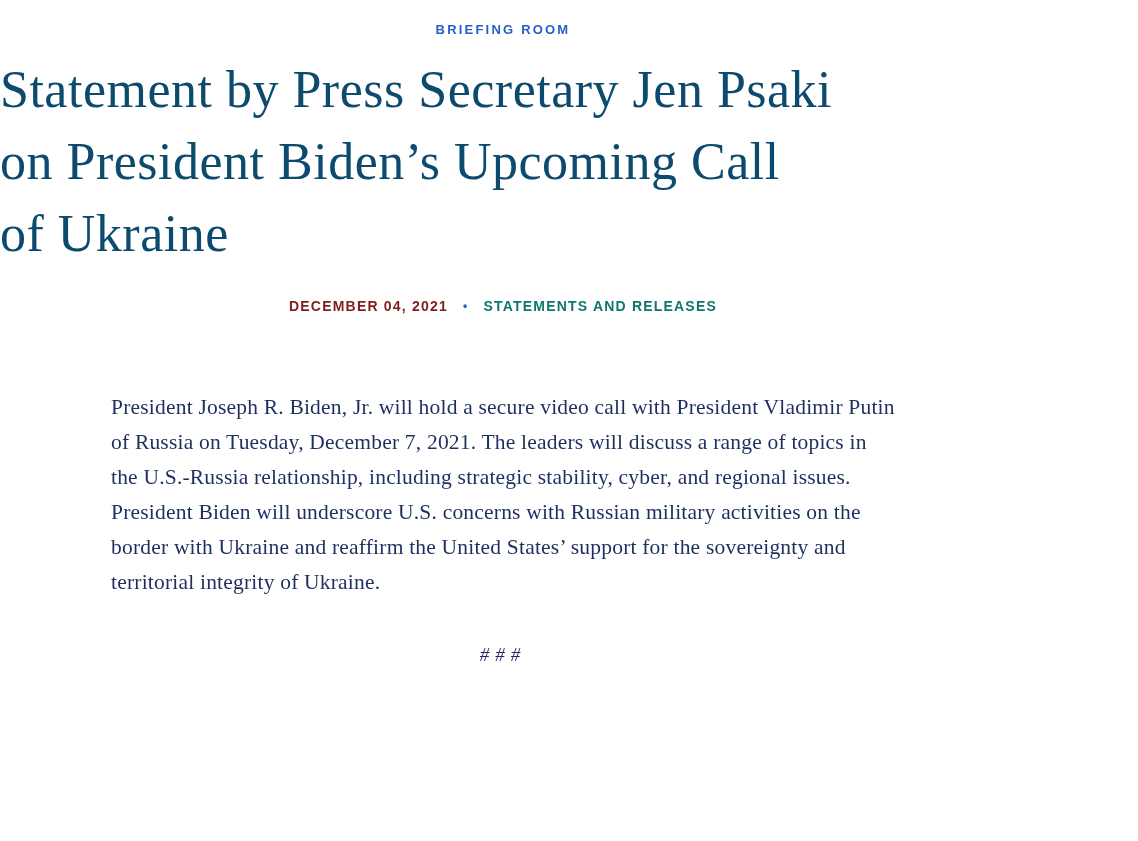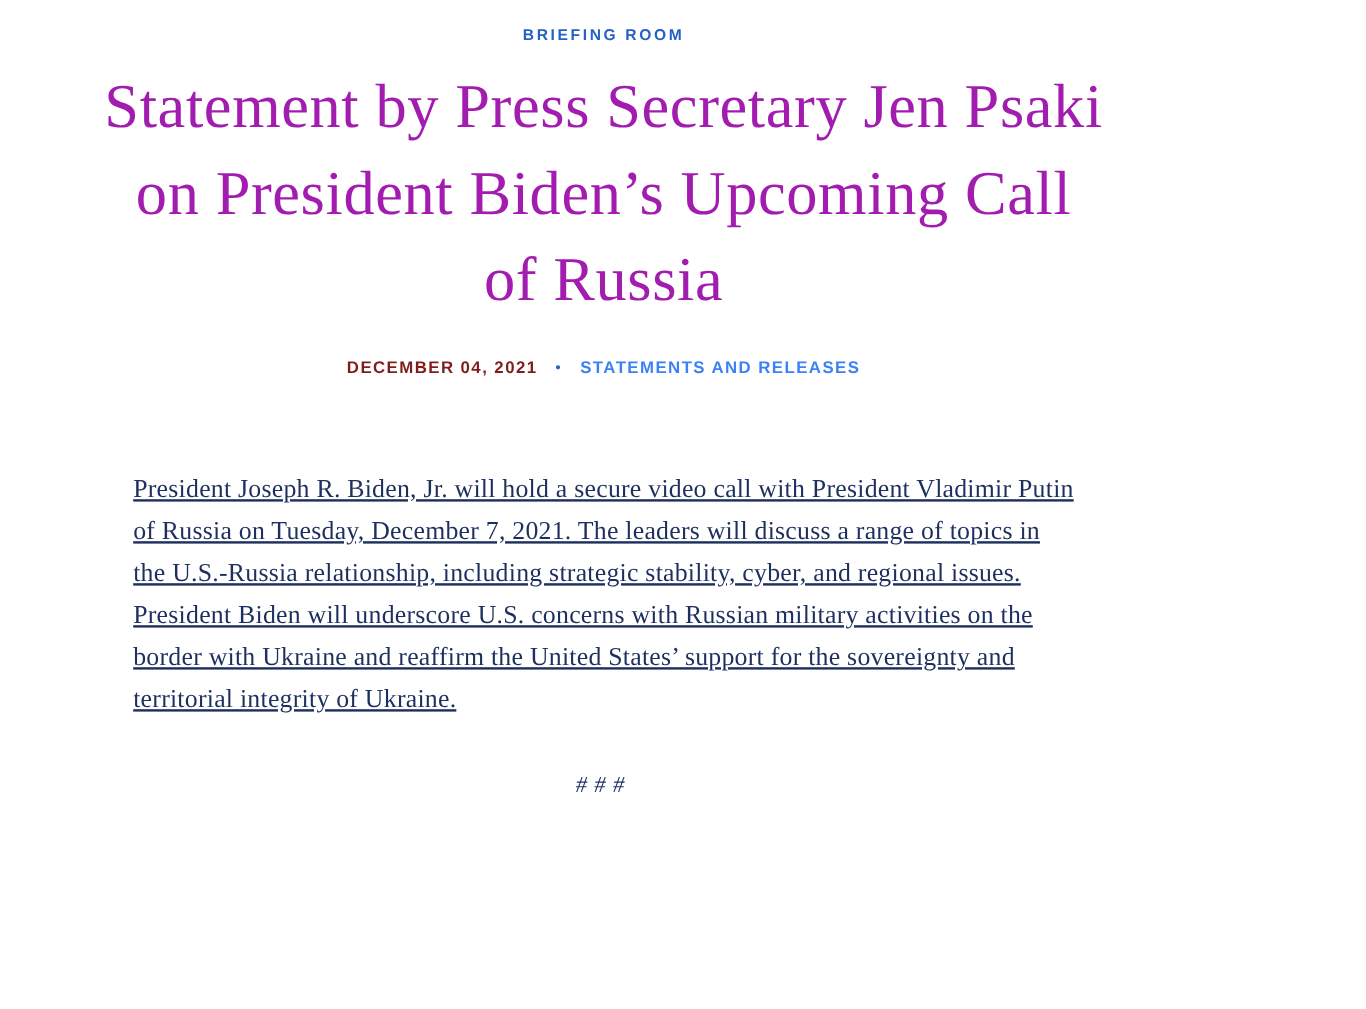--- a/index.html
+++ b/index.html
@@ -28,22 +28,21 @@
     font-size: 13px;
     font-weight: 700;
     letter-spacing: 2.2px;
     color: #2662c5;
     text-decoration: none;
     cursor: pointer;
   }
   .page-title {
     margin: 16px auto 10px auto;
     max-width: 1100px;
-    text-align: center;
-    color: #a21caf;
+    color: #0c4a6e;
     font-family: "Liberation Serif", serif;
     font-size: 52px;
     font-weight: 400;
     line-height: 72px;
     letter-spacing: 0.5px;
   }
   .page-title .title-line {
     display: block;
     white-space: nowrap;
   }
@@ -59,38 +58,37 @@
   .meta .date {
     color: #7f1d1d;
   }
   .meta .dot {
     display: inline-block;
     margin: 0 10px;
     font-size: 12px;
     vertical-align: 1px;
   }
   .meta a {
-    color: #3b82f6;
+    color: #0f766e;
     text-decoration: none;
     cursor: pointer;
   }
   .body-col {
     width: 784px;
     margin: 0 auto;
     padding-top: 76px;
   }
   .body-col p.copy {
     margin: 0;
     color: #1d2f5e;
     font-family: "Liberation Serif", serif;
     font-size: 21.5px;
     line-height: 35px;
     text-align: left;
     letter-spacing: 0.2px;
-    text-decoration: underline;
   }
   .end-marker {
     margin: 44px 0 0 0;
     text-align: center;
     color: #1d2f5e;
     font-family: "Liberation Serif", serif;
     font-style: italic;
     font-size: 19px;
     letter-spacing: 6px;
   }
@@ -100,21 +98,21 @@
 
 <div class="article">
 
   <div class="eyebrow">
     <a href="#">BRIEFING ROOM</a>
   </div>
 
   <h1 class="page-title">
     <span class="title-line">Statement by Press Secretary Jen Psaki</span>
     <span class="title-line">on President Biden’s Upcoming Call</span>
-    <span class="title-line">of Russia</span>
+    <span class="title-line">of Ukraine</span>
   </h1>
 
   <div class="meta">
     <span class="date">DECEMBER 04, 2021</span>
     <span class="dot">•</span>
     <a href="#">STATEMENTS AND RELEASES</a>
   </div>
 
   <div class="body-col">
     <p class="copy">President Joseph R. Biden, Jr. will hold a secure video call with President Vladimir Putin of Russia on Tuesday, December 7, 2021. The leaders will discuss a range of topics in the U.S.-Russia relationship, including strategic stability, cyber, and regional issues. President Biden will underscore U.S. concerns with Russian military activities on the border with Ukraine and reaffirm the United States’ support for the sovereignty and territorial integrity of Ukraine.</p>

